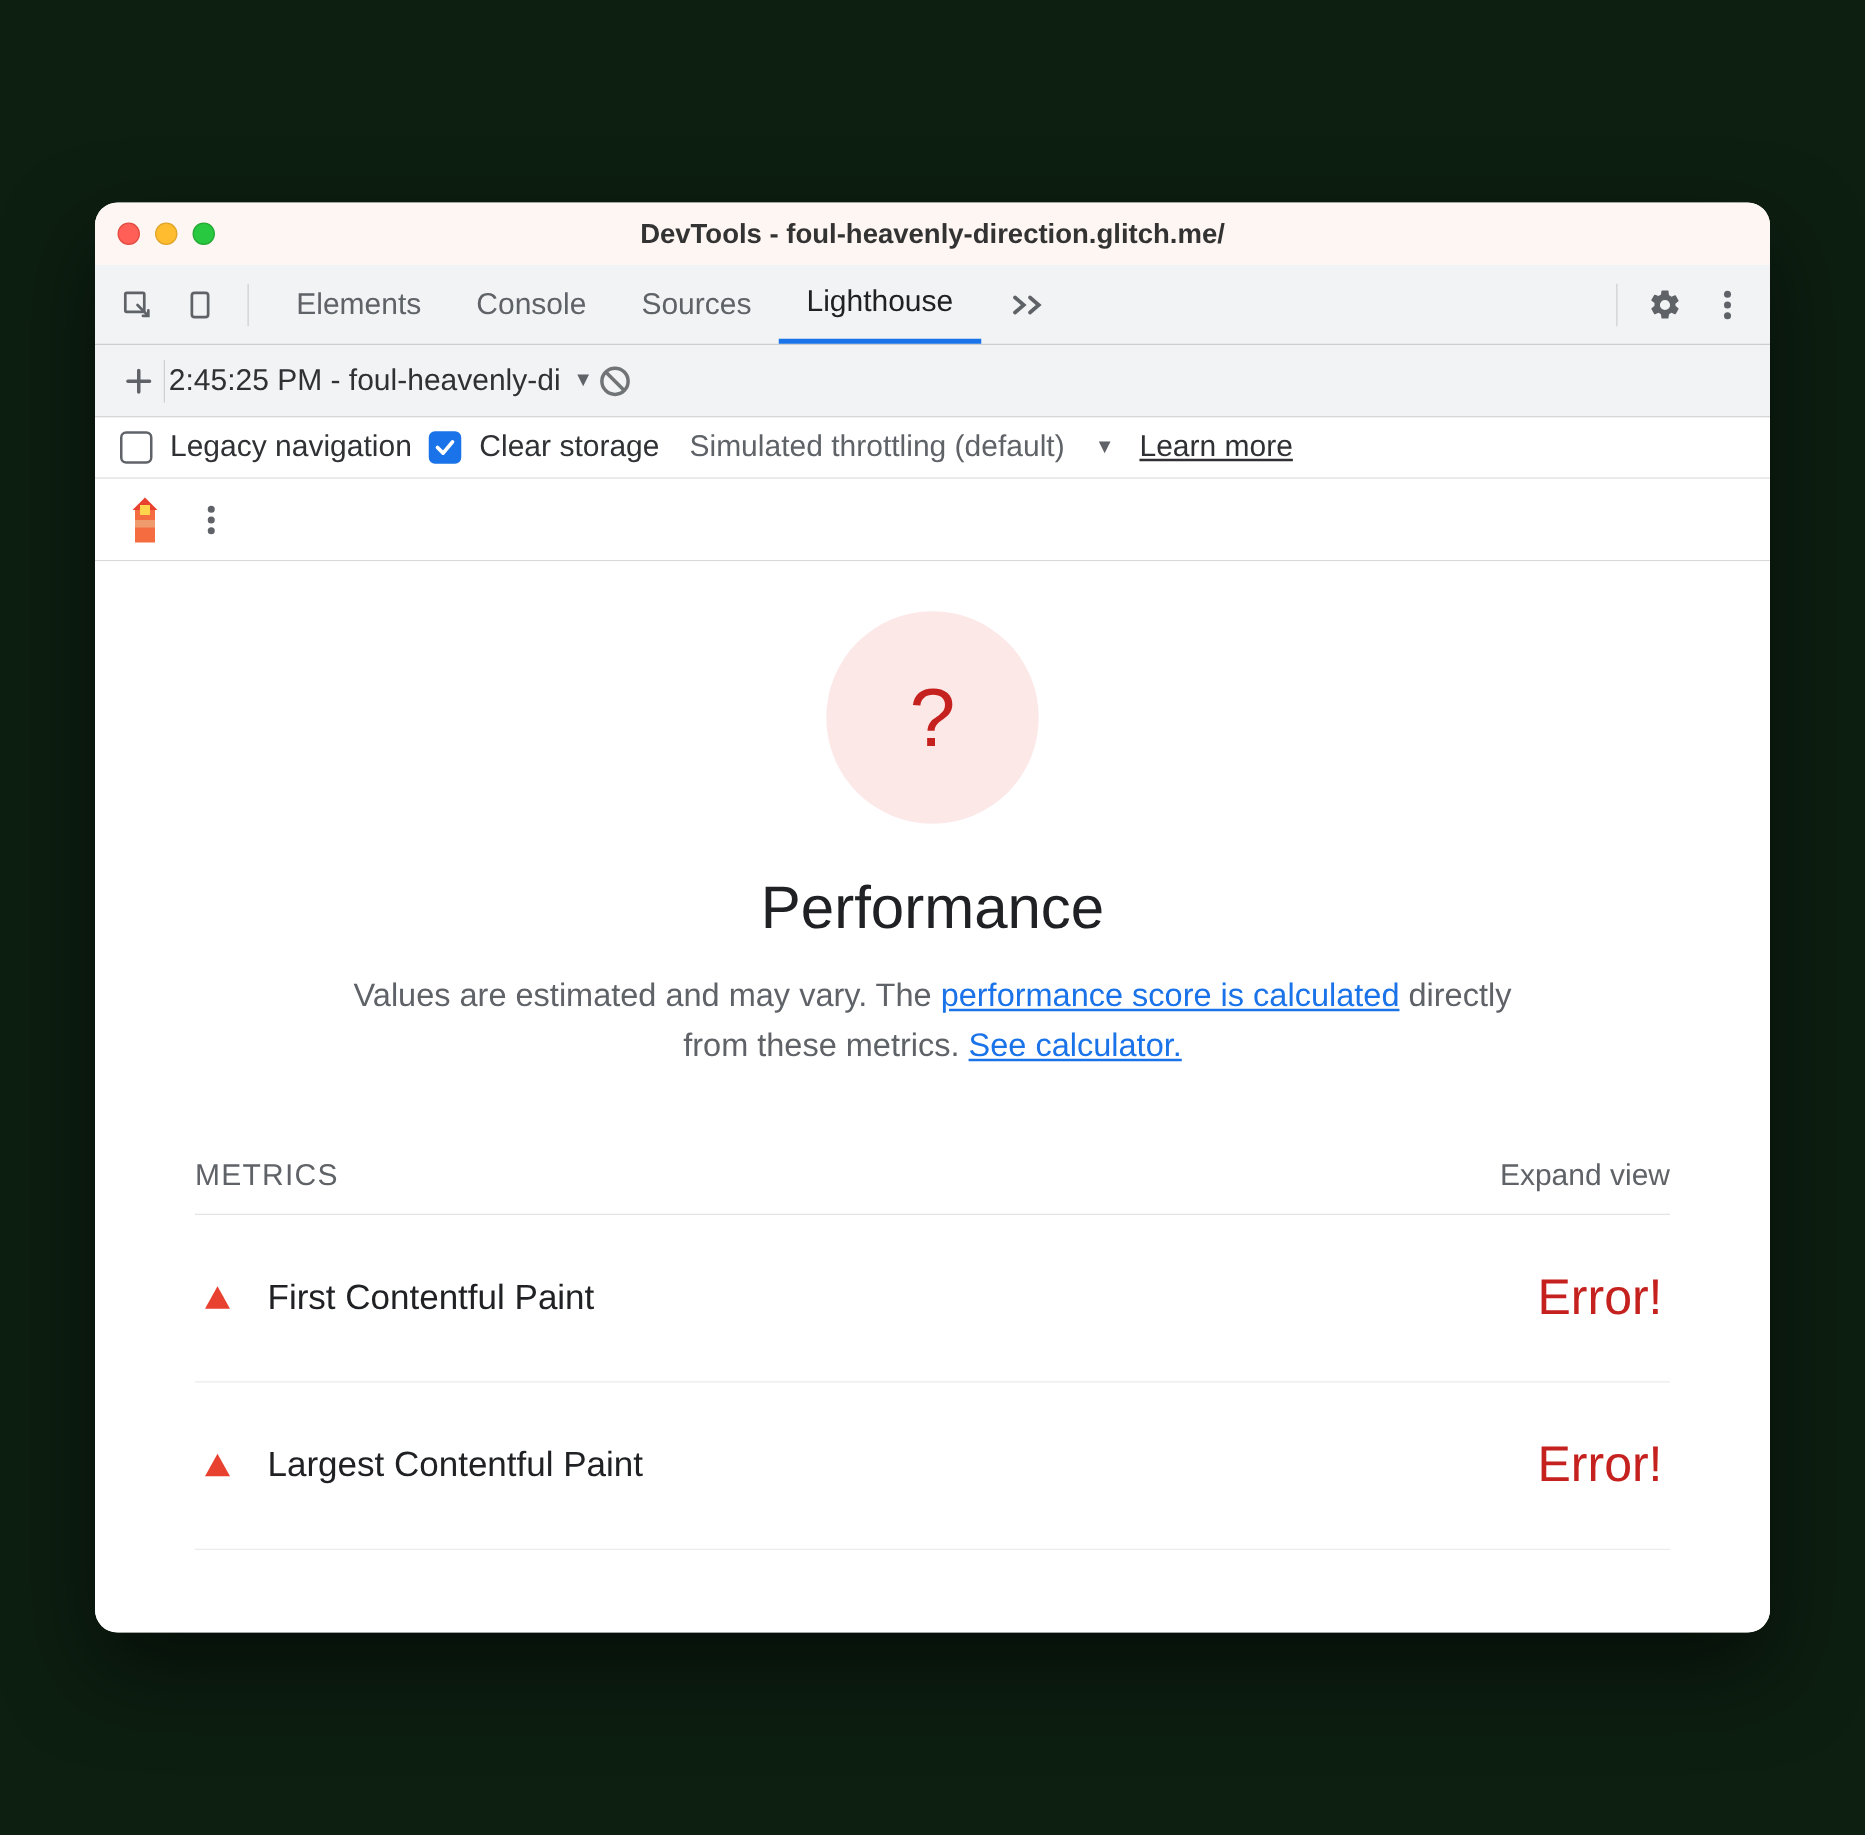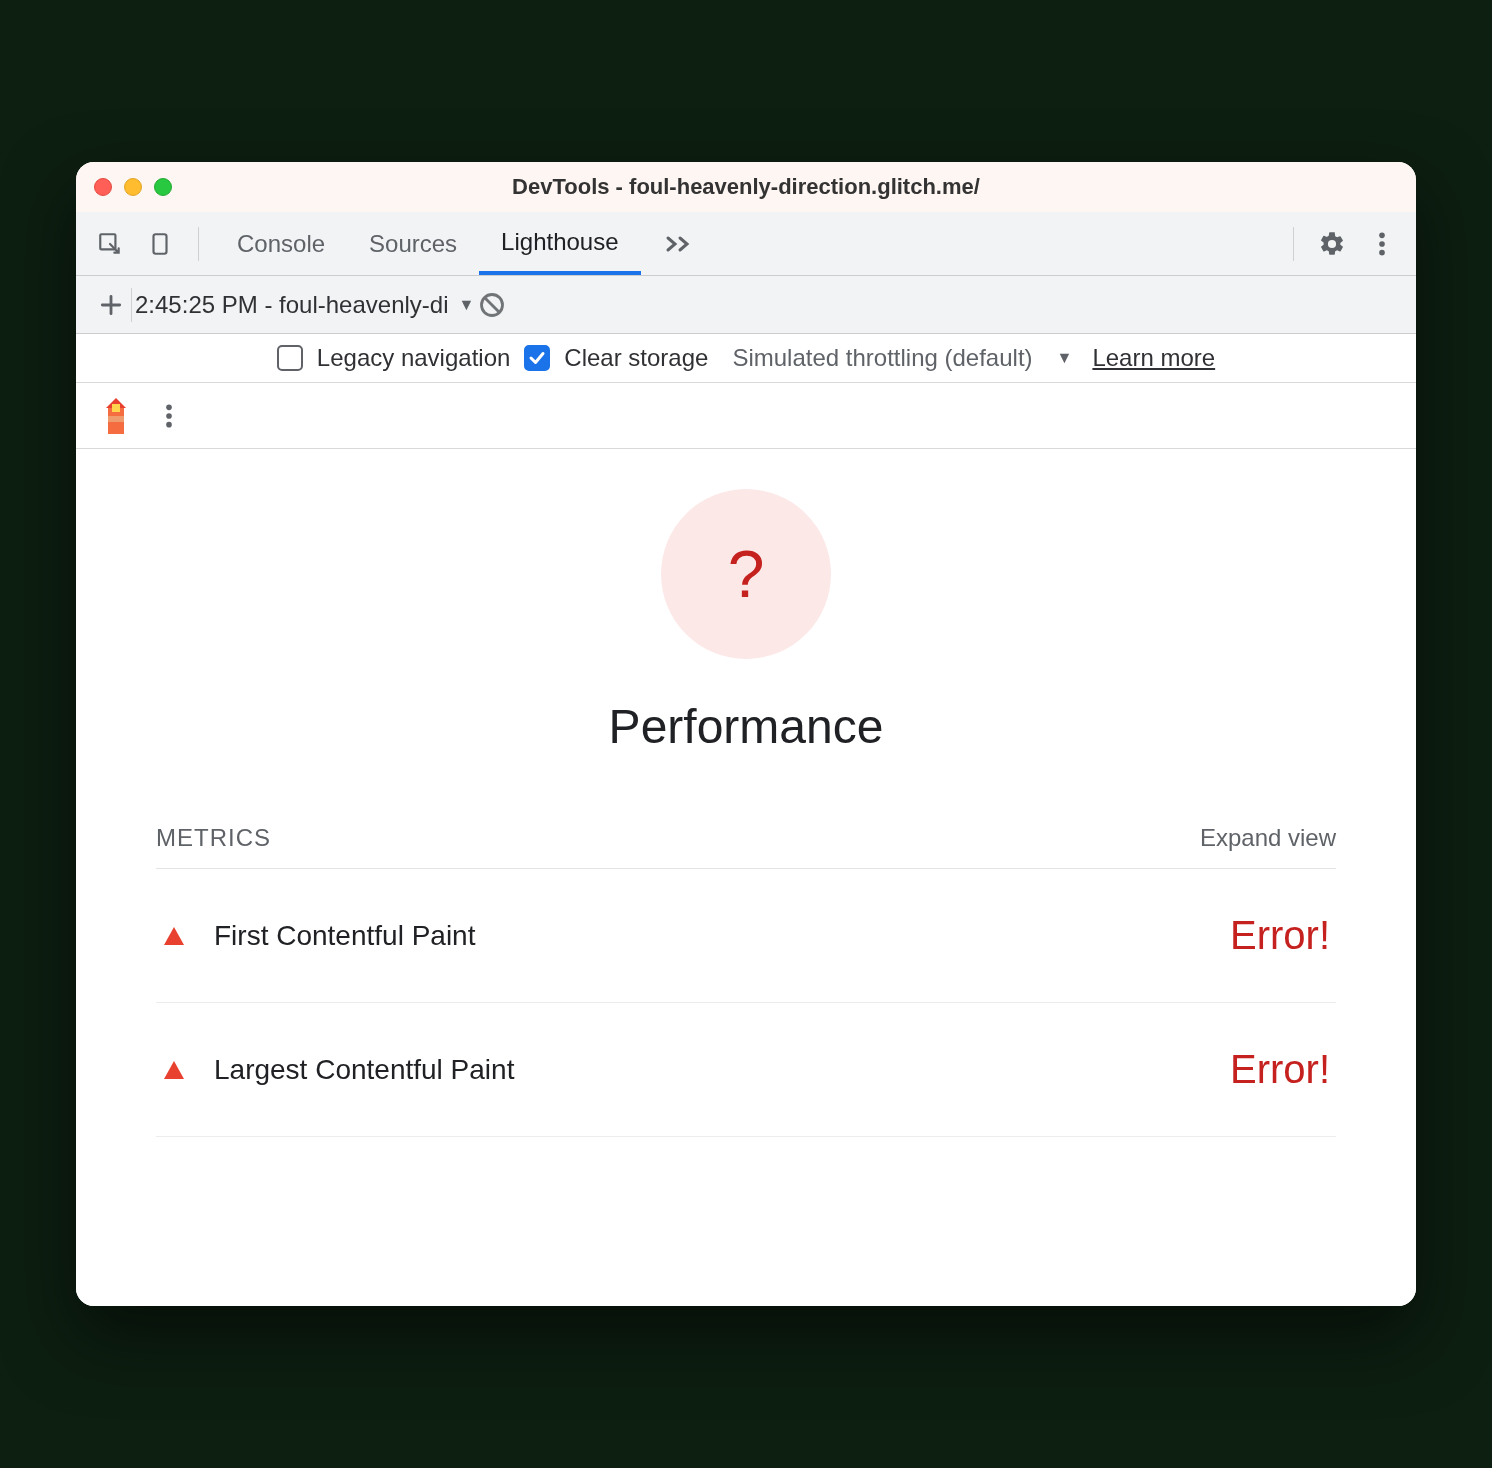--- a/index.html
+++ b/index.html
@@ -78,21 +78,21 @@
     max-width: 440px; color:#303134; cursor:pointer;
   }
   .run-select span.txt { overflow: hidden; text-overflow: clip; white-space: nowrap; max-width: 400px; }
   .caret { color:#5f6368; font-size: 16px; }
   .no-sign { width: 30px; height: 30px; display:flex;align-items:center;justify-content:center;}
 
   .checkbar {
     display: flex; align-items: center; flex-wrap: wrap;
     gap: 14px; padding: 10px 20px;
     border-bottom: 1px solid #d7d9da; background: #fff;
-    font-size: 24px; color: #303134; justify-content: center;
+    font-size: 24px; color: #303134;
   }
   .checkbox {
     width: 26px; height: 26px; border: 2px solid #5f6368; border-radius: 5px;
     display: inline-flex; align-items: center; justify-content: center;
     cursor: pointer; flex-shrink: 0;
   }
   .checkbox.checked { background: #1a73e8; border-color: #1a73e8; }
   .learn-more { text-decoration: underline; color:#303134; cursor: pointer; margin-left: 6px;}
   .thrott-group { display:flex; align-items:center; margin-left: 10px;}
 
@@ -166,20 +166,21 @@
       </svg>
     </div>
     <div class="tb-btn">
       <svg width="26" height="26" viewBox="0 0 24 24" fill="none" stroke="currentColor" stroke-width="2">
         <rect x="6" y="3" width="12" height="18" rx="2"></rect>
       </svg>
     </div>
     <div class="tb-divider"></div>
 
     <div class="tabs">
+      <div class="tab">Elements</div>
       <div class="tab">Console</div>
       <div class="tab">Sources</div>
       <div class="tab active">Lighthouse</div>
     </div>
     <div class="overflow-icon">
       <svg width="26" height="18" viewBox="0 0 26 18" fill="none" stroke="currentColor" stroke-width="3" stroke-linecap="round">
         <path d="M3 3 L10 9 L3 15"></path>
           <path d="M15 3 L22 9 L15 15"></path>
       </svg>
     </div>
@@ -252,20 +253,23 @@
           <circle cx="3" cy="20" r="2.6"></circle>
       </svg>
     </div>
   </div>
 
   <div class="report">
     <div class="score-circle">
       <span>?</span>
     </div>
     <div class="cat-title">Performance</div>
+    <div class="cat-desc">
+      <span>Values are estimated and may vary. The </span><a>performance score is calculated</a><span> directly from these metrics. </span><a>See calculator.</a>
+    </div>
 
     <div class="metrics-header">
       <span class="label">METRICS</span>
       <span class="expand">Expand view</span>
     </div>
 
     <div class="metric-row">
       <svg class="tri" viewBox="0 0 24 24">
         <polygon points="12,3 22,21 2,21" fill="#e8412f"></polygon>
       </svg>

